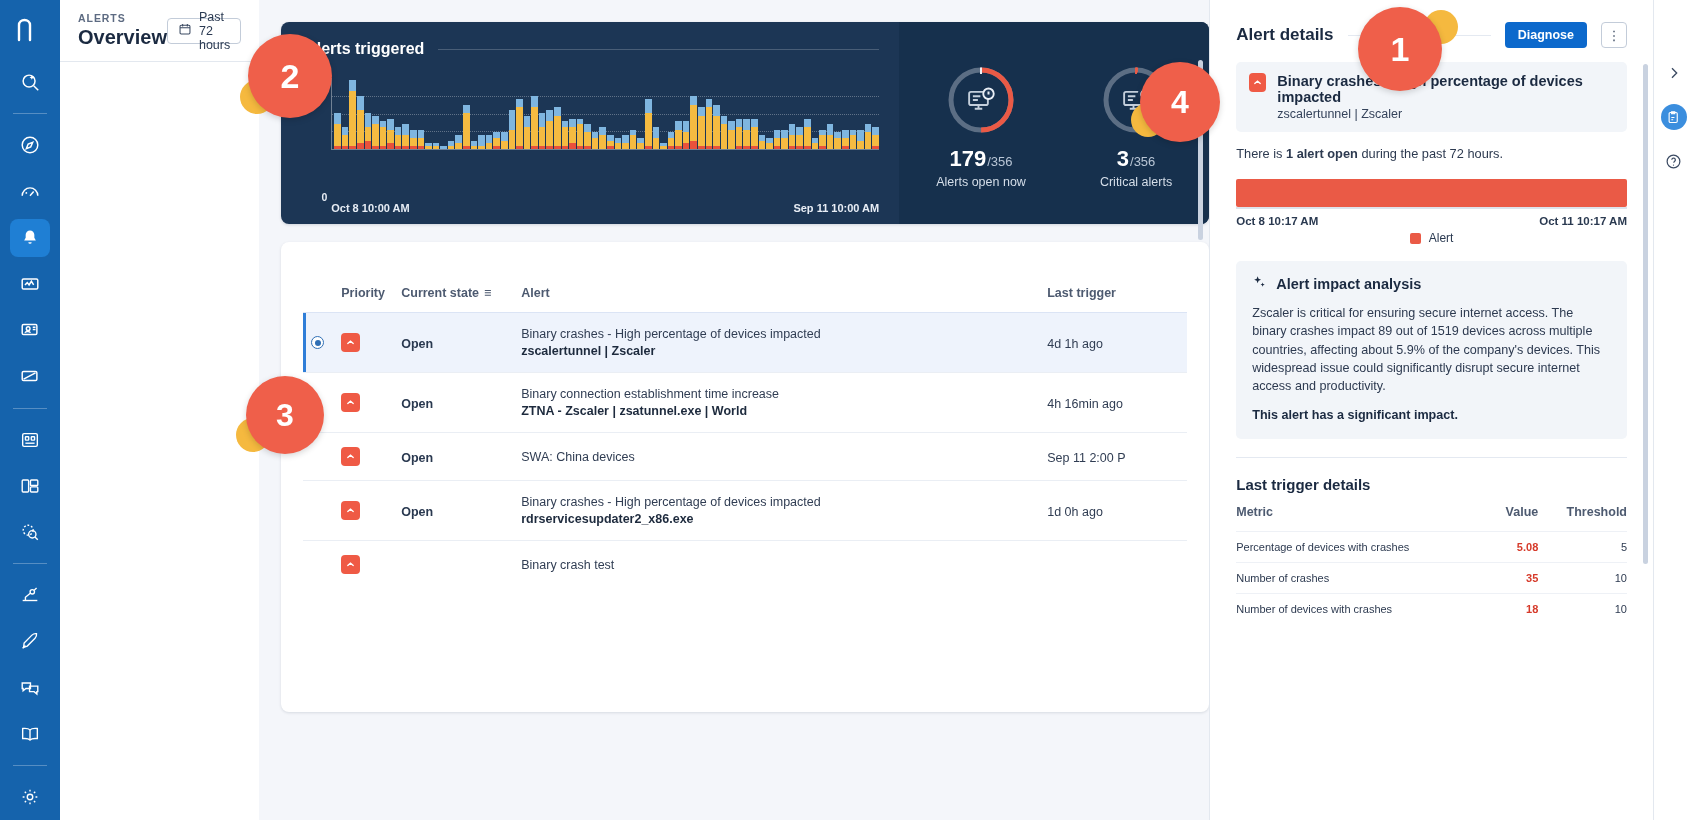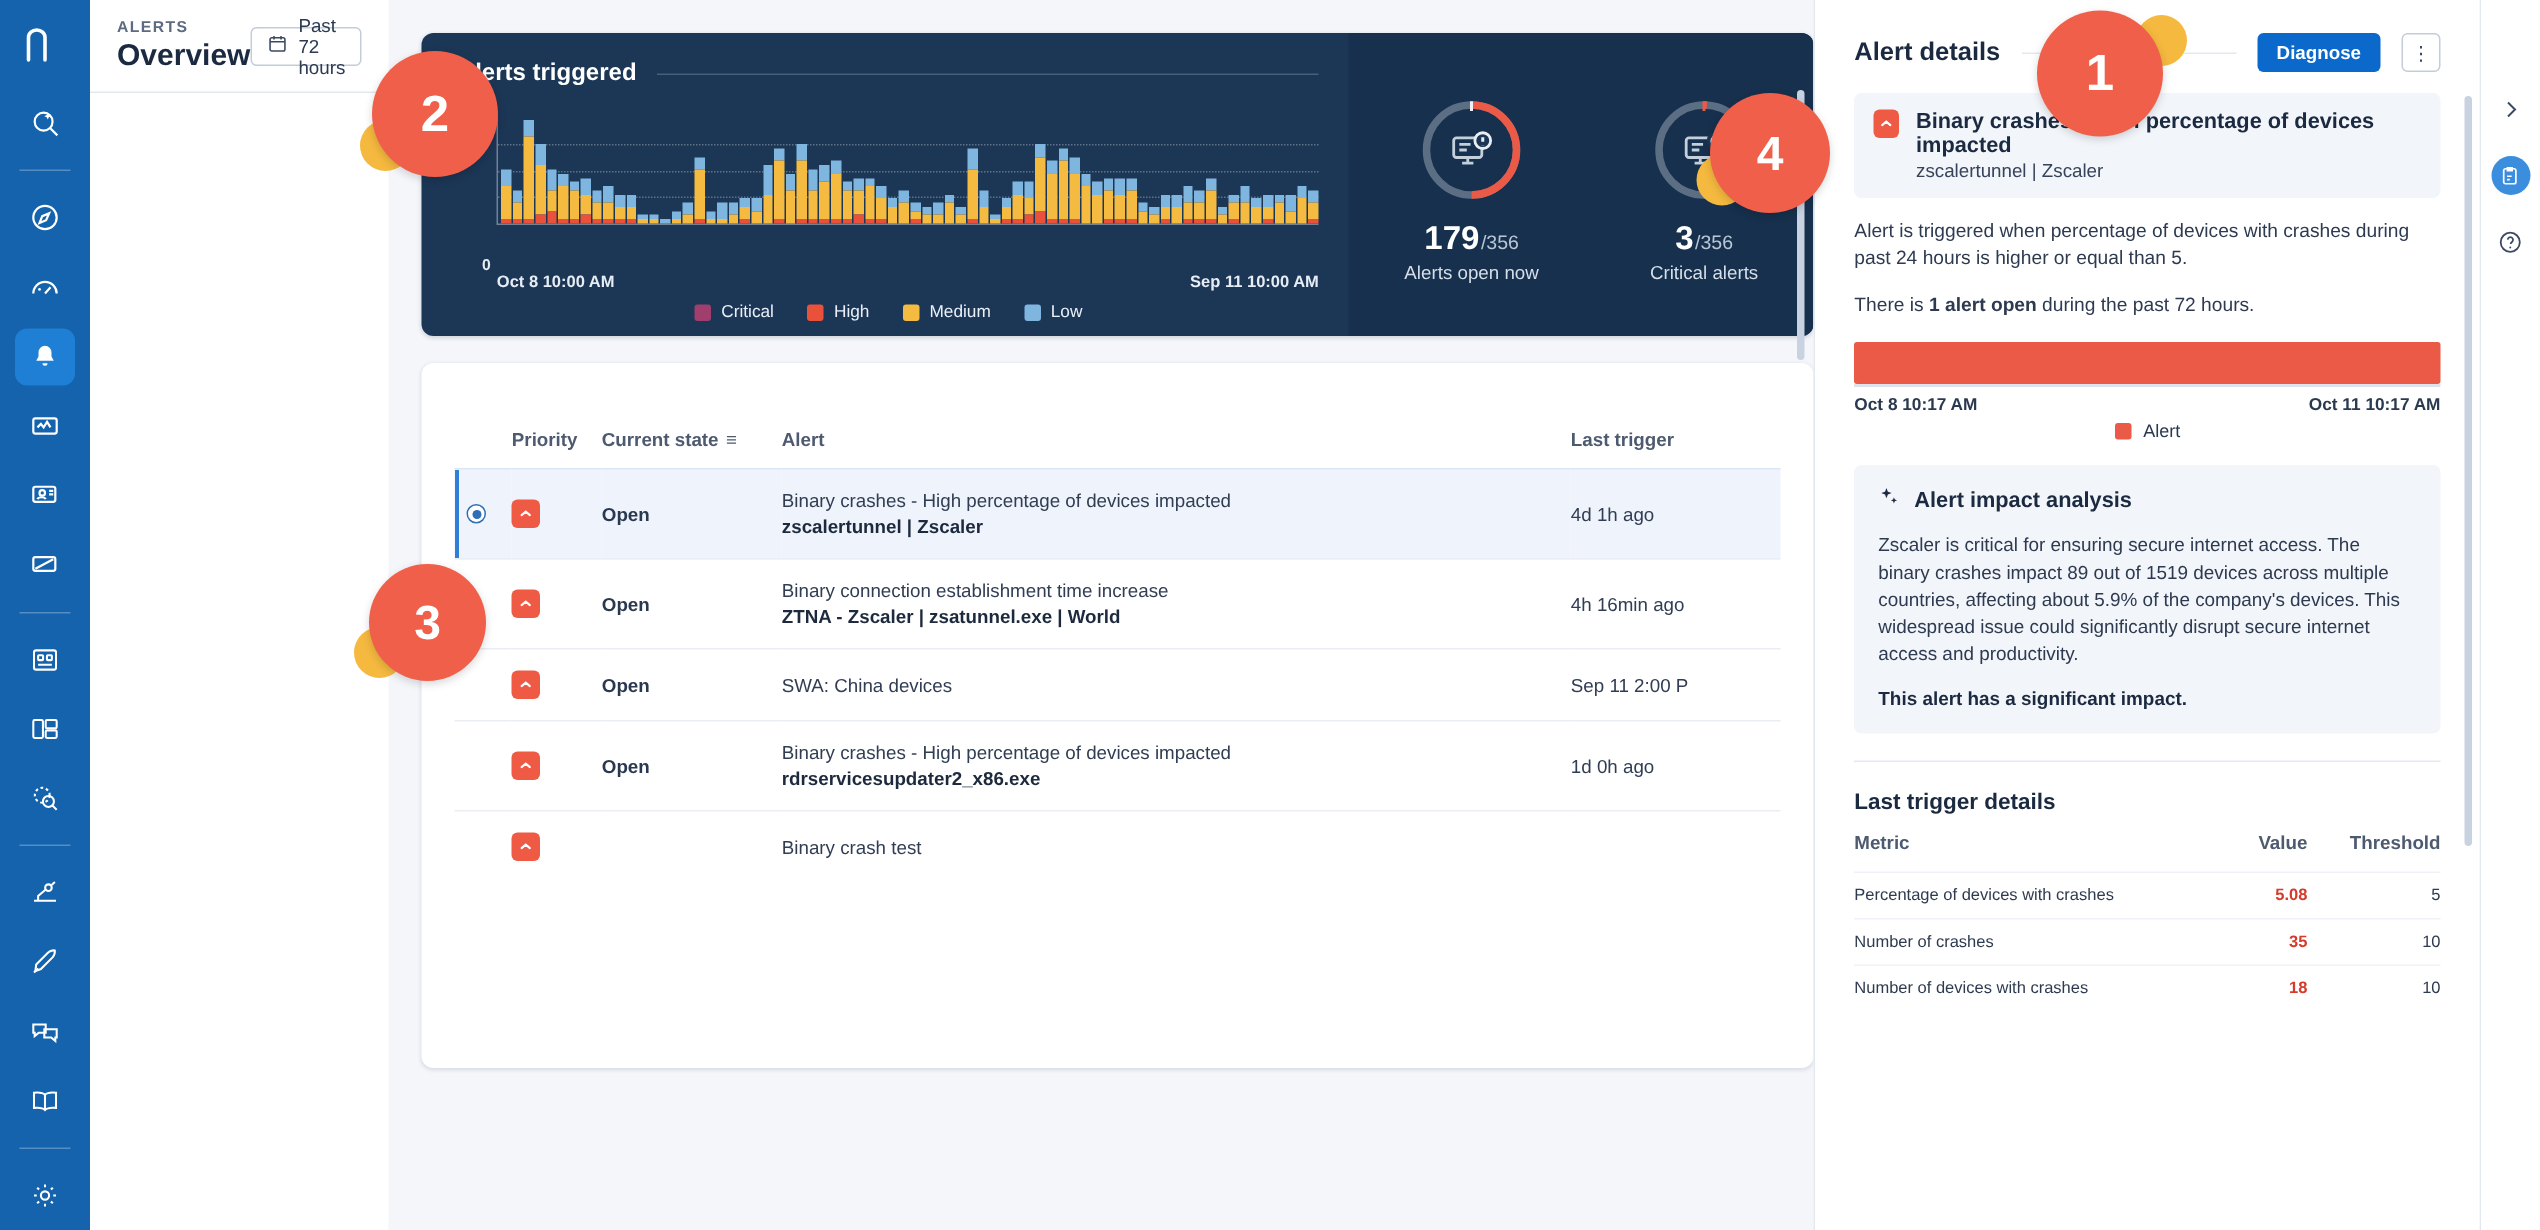--- a/index.html
+++ b/index.html
@@ -685,38 +685,20 @@
                     <div class="seg s-low" style="height: 8.30769px;"></div>
                     <div class="seg s-med" style="height: 11.0769px;"></div>
                     <div class="seg s-high" style="height: 2.76923px;"></div>
                   </div>
                 </div>
             </div>
             <div class="xaxis">
               <span>Oct 8 10:00 AM</span>
               <span>Sep 11 10:00 AM</span>
             </div>
-            <div class="legend" id="legend">
-                <div class="lg">
-                  <span class="sw" style="background:#a03f6e"></span>
-                  <span>Critical</span>
-                </div>
-                <div class="lg">
-                  <span class="sw" style="background:#e9513b"></span>
-                  <span>High</span>
-                </div>
-                <div class="lg">
-                  <span class="sw" style="background:#f5bb41"></span>
-                  <span>Medium</span>
-                </div>
-                <div class="lg">
-                  <span class="sw" style="background:#7fb6e0"></span>
-                  <span>Low</span>
-                </div>
-              </div>
           </div>
           <div class="statzone">
             <div class="stat">
               <div class="donut">
                 <svg width="72" height="72" viewBox="0 0 72 72">
                   <circle cx="36" cy="36" r="30" fill="none" stroke="#5c6e84" stroke-width="5"></circle>
                   <circle cx="36" cy="36" r="30" fill="none" stroke="#ea5a46" stroke-width="5" stroke-dasharray="94 188" transform="rotate(-90 36 36)"></circle>
                   <line x1="36" y1="3.5" x2="36" y2="10" stroke="#eef2f7" stroke-width="2"></line>
                 </svg>
                 <div class="glyph">
@@ -874,21 +856,20 @@
             <svg width="11" height="11" viewBox="0 0 24 24" fill="none" stroke="#fff" stroke-width="3" stroke-linecap="round">
                 <path d="M6 14l6-5 6 5"></path>
               </svg>
           </div>
           <div>
             <div class="ab-title">Binary crashes - High percentage of devices impacted</div>
             <div class="ab-sub">zscalertunnel | Zscaler</div>
           </div>
         </div>
 
-        <p class="rp-p">Alert is triggered when percentage of devices with crashes during past 24 hours is higher or equal than 5.</p>
         <p class="rp-p">
           <span>There is </span><b>1 alert open</b><span> during the past 72 hours.</span>
         </p>
 
         <div class="tlbar"></div>
         <div class="tlrule"></div>
         <div class="tlx">
           <span>Oct 8 10:17 AM</span>
           <span>Oct 11 10:17 AM</span>
         </div>

